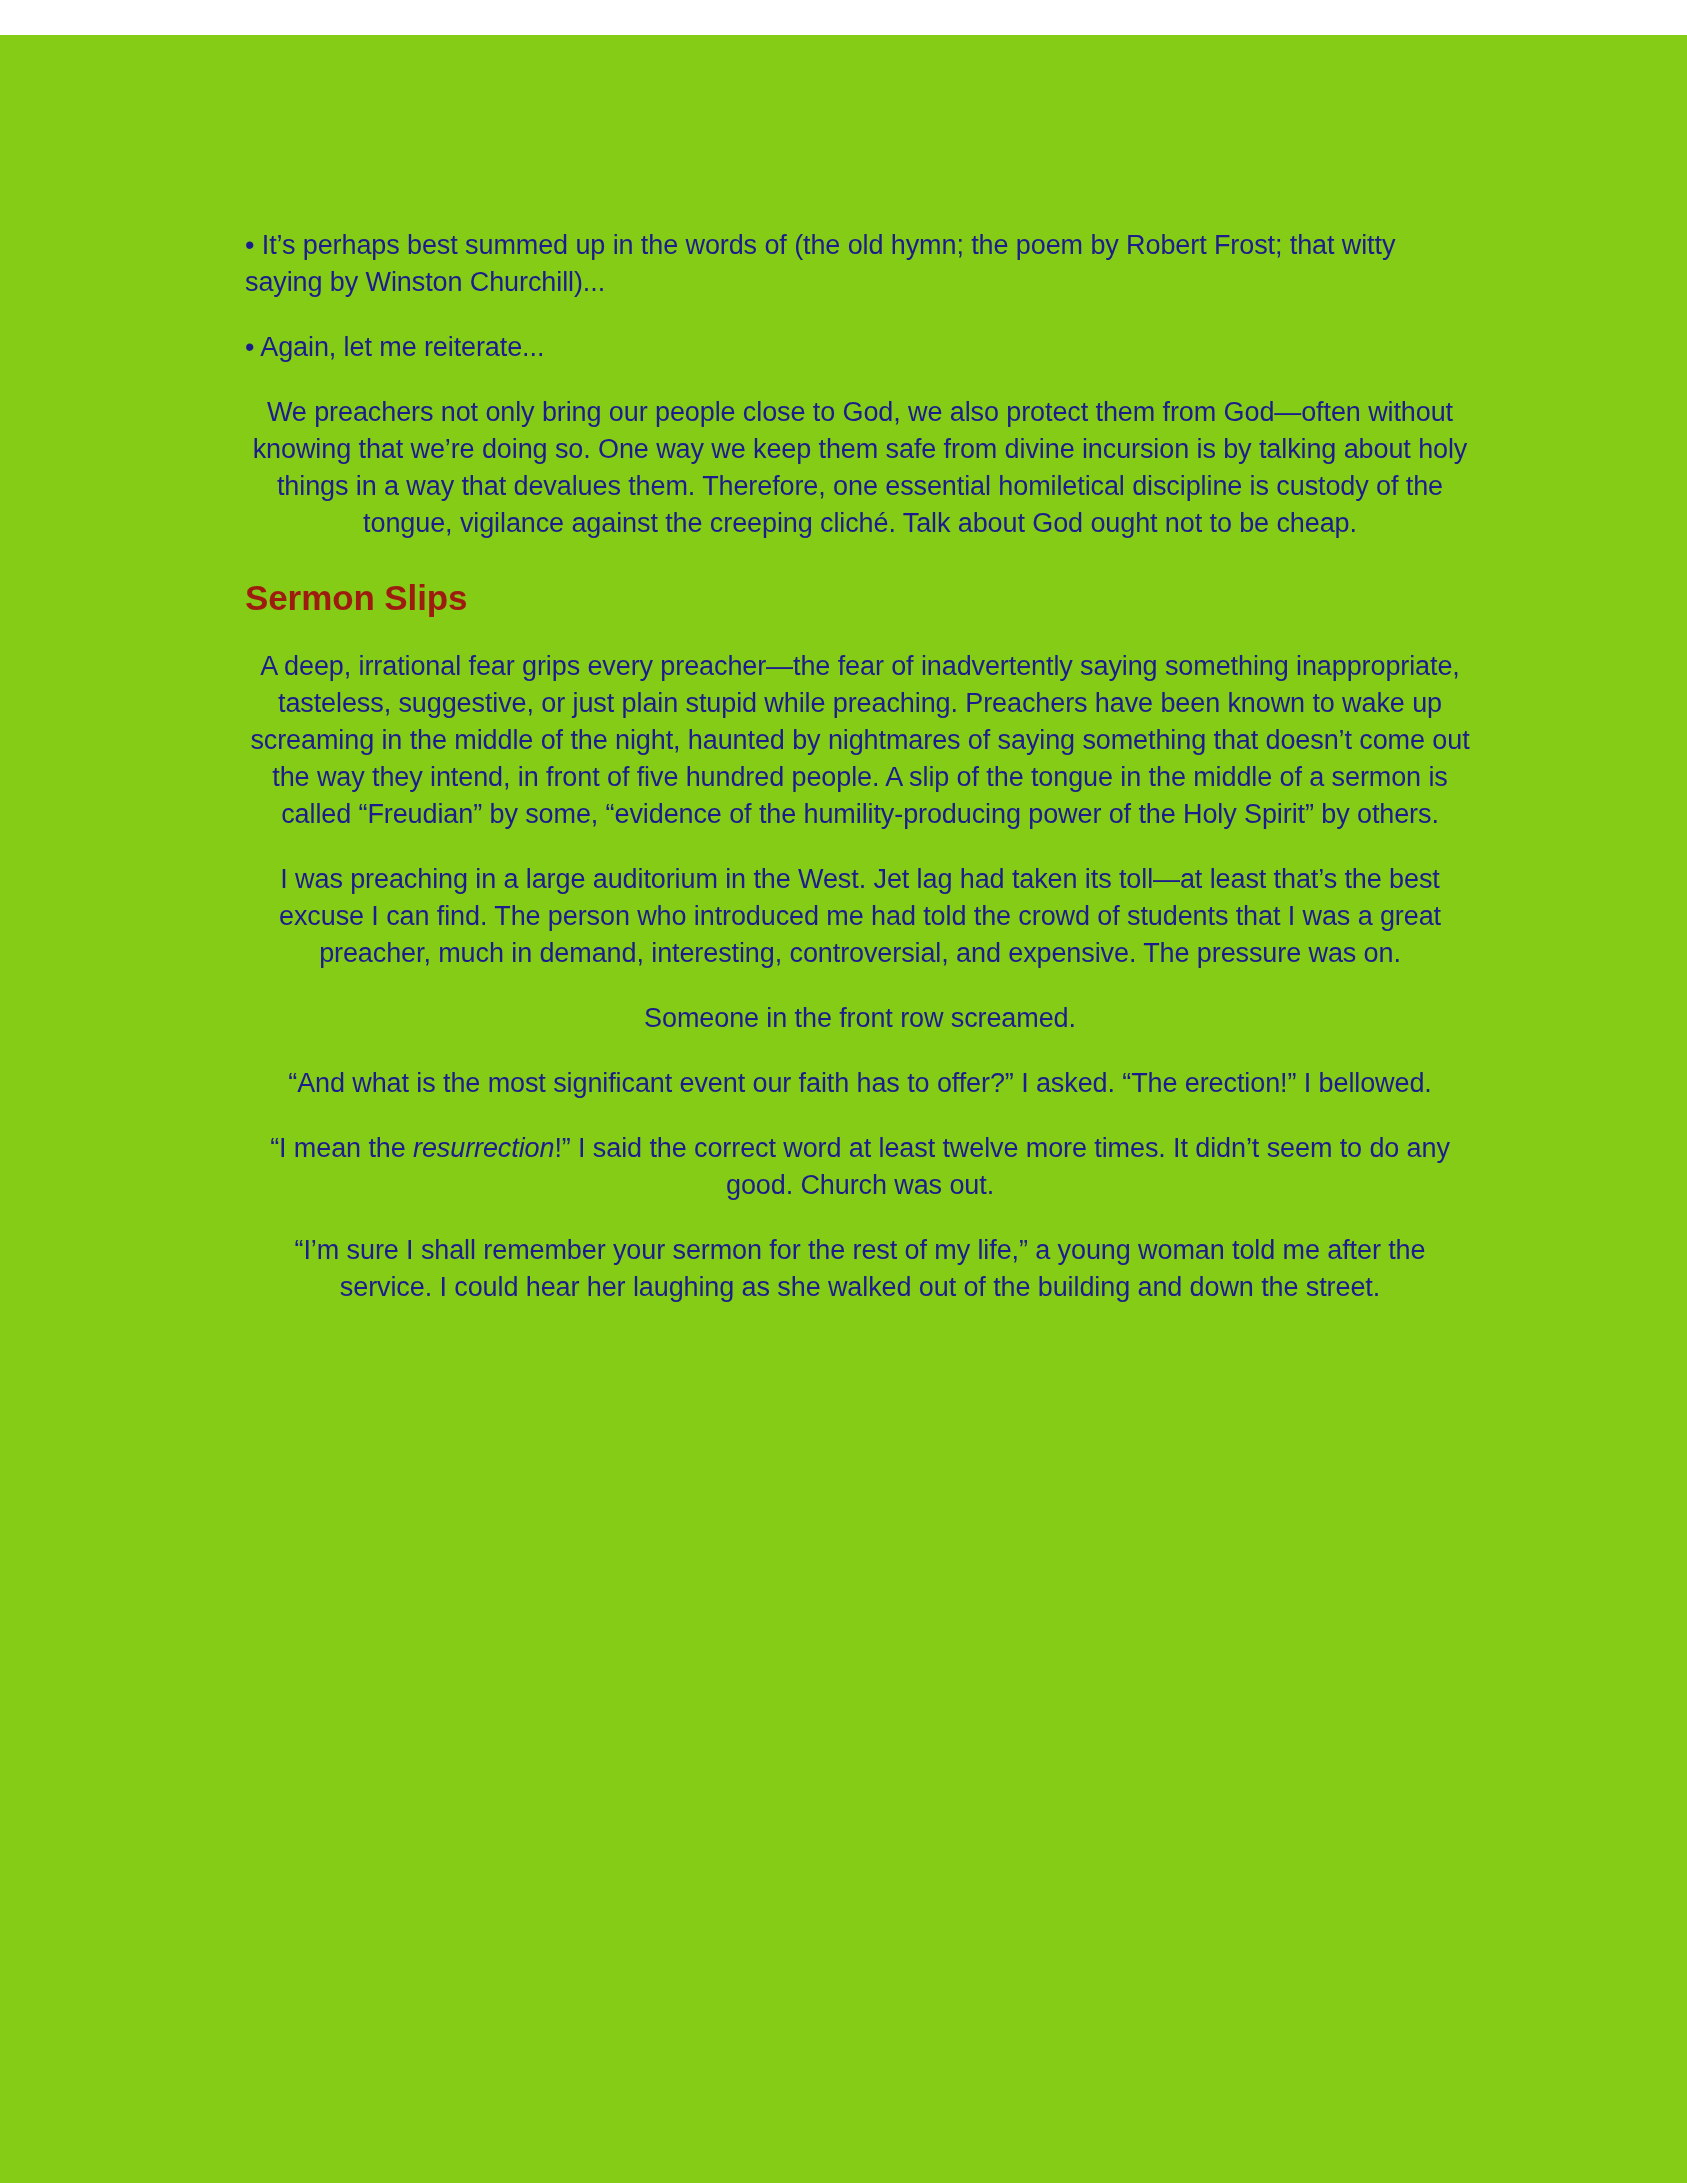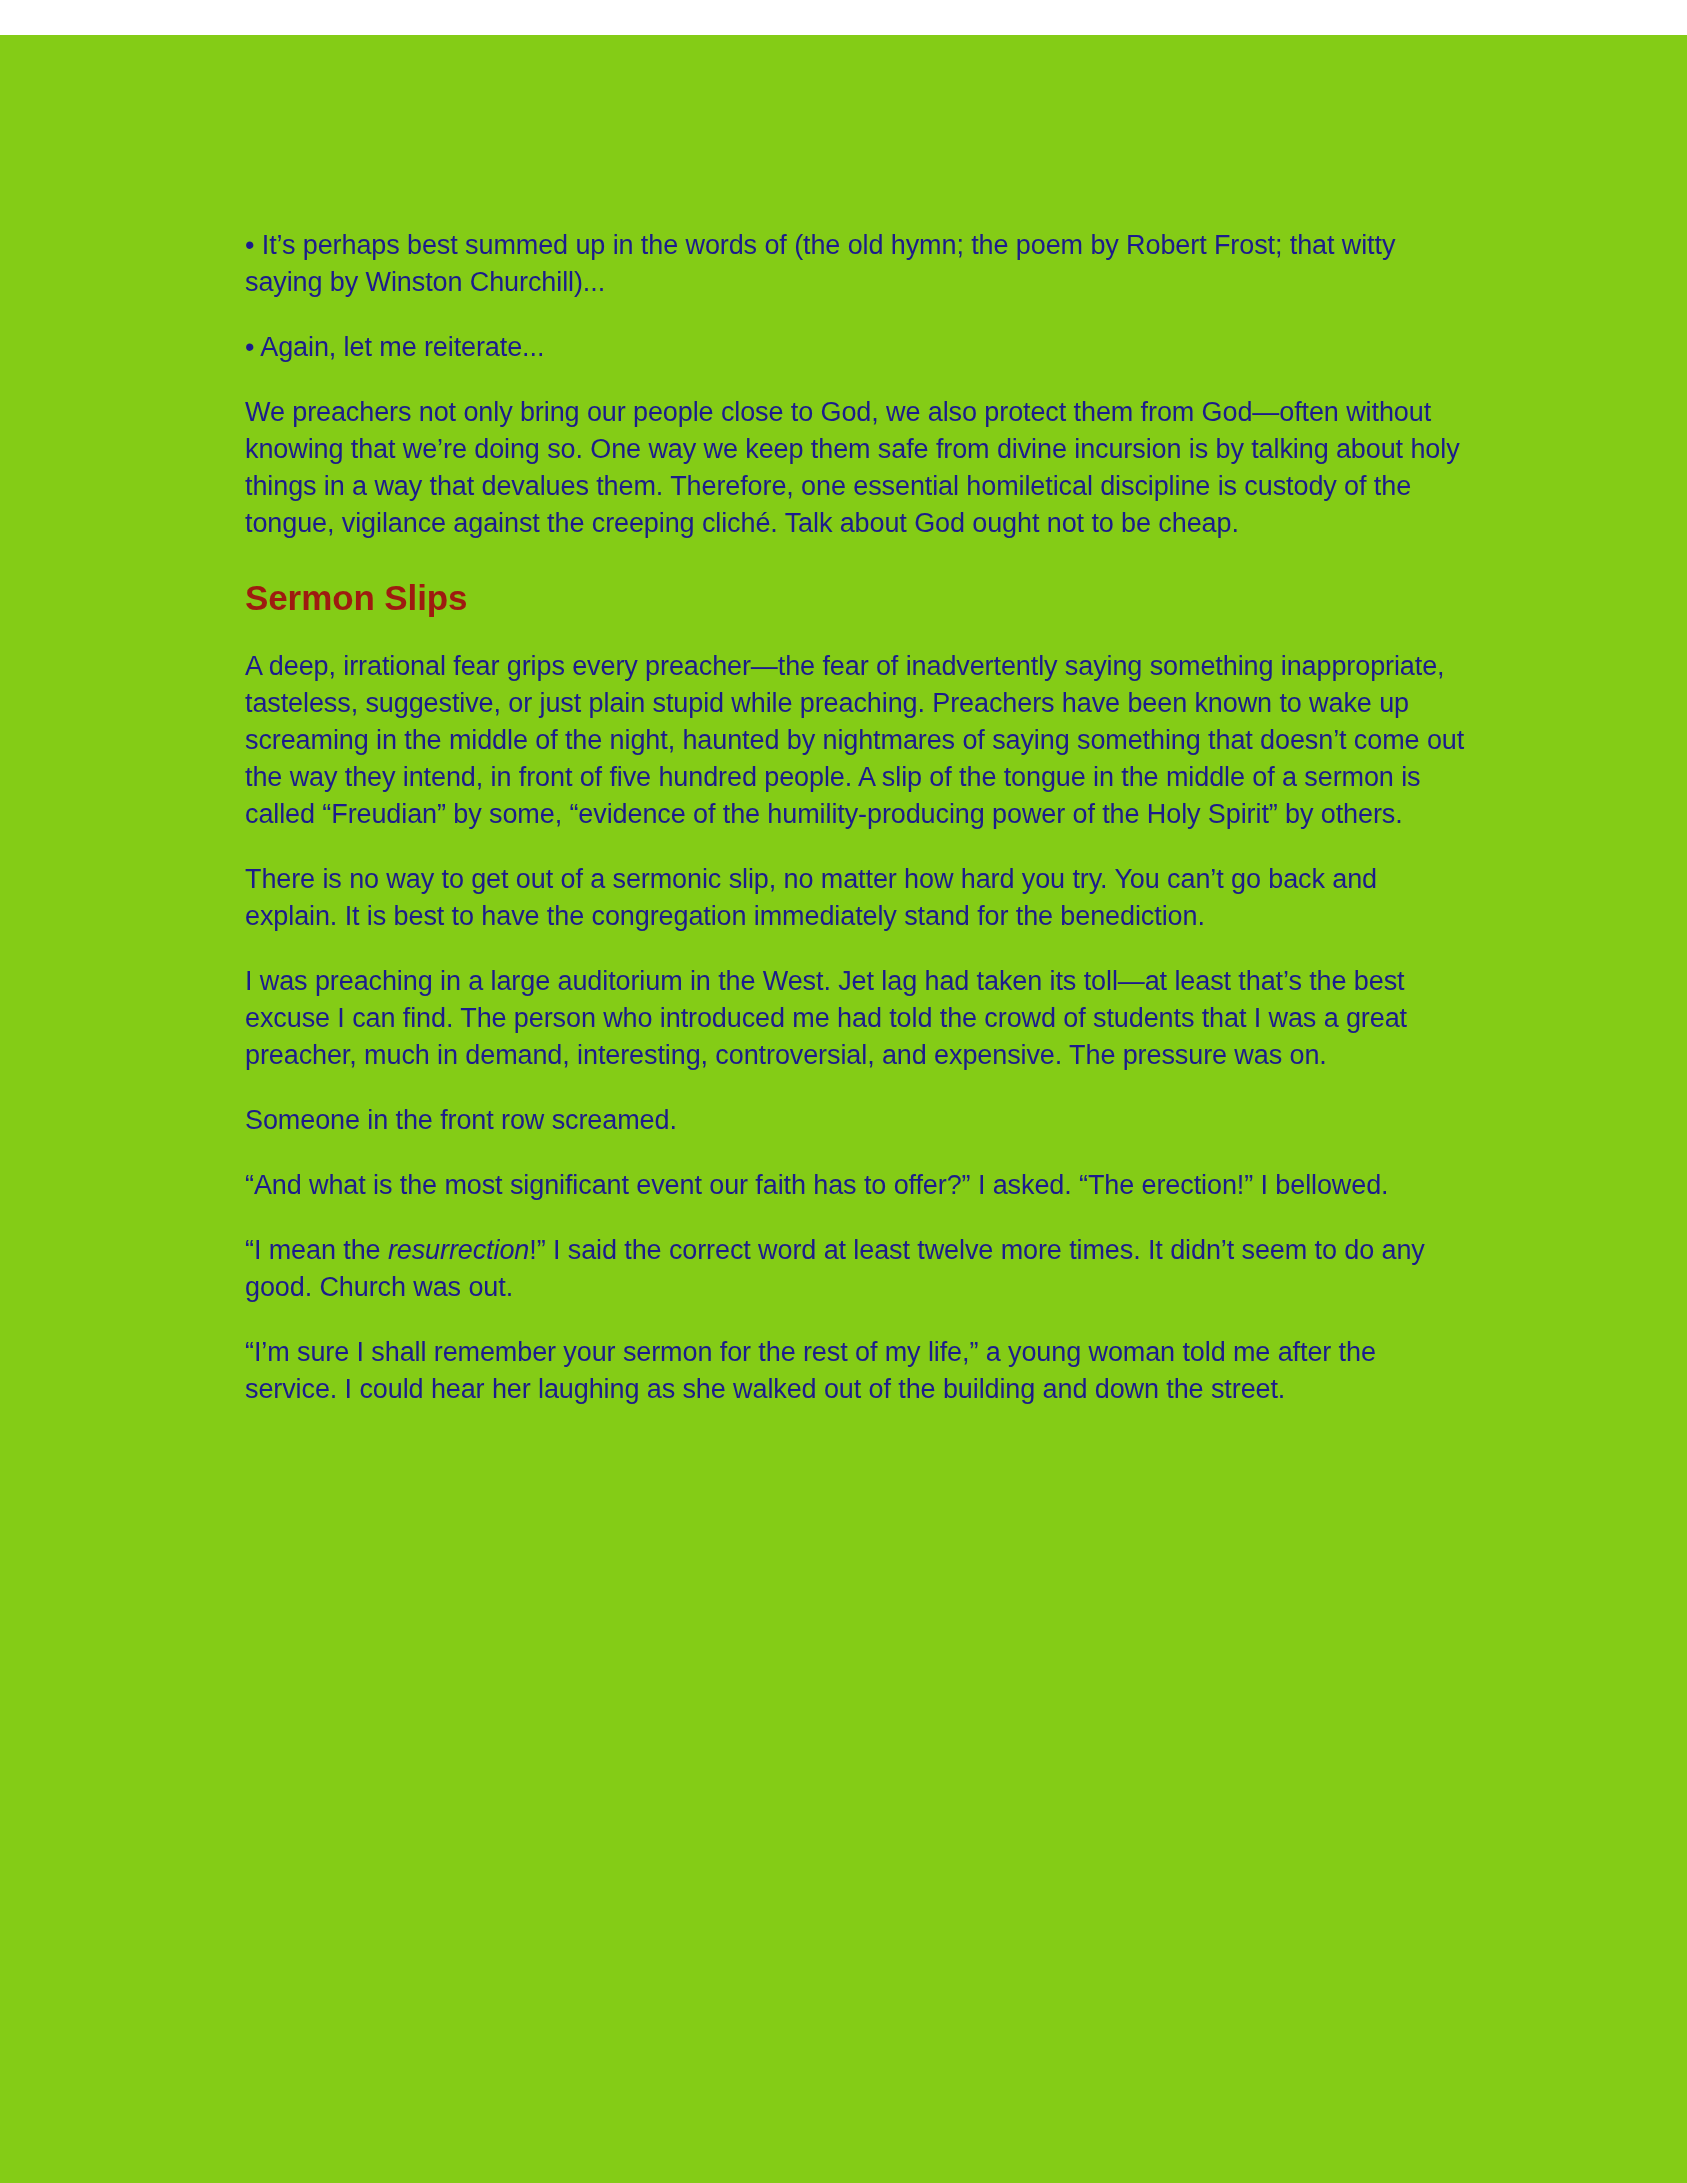--- a/index.html
+++ b/index.html
@@ -18,20 +18,21 @@
     margin-top: 35px;
   }
   .doc-body {
     color: #1c1c8c;
     font-size: 27px;
     line-height: 1.37;
     letter-spacing: -0.1px;
   }
   p.para {
     margin: 0 0 28px 0;
+    text-align: center;
   }
   p.bullet {
     margin: 0 0 28px 0;
     text-indent: 0;
   }
   h2.section-heading {
     color: #9e1b10;
     font-size: 35px;
     font-weight: bold;
     margin: 32px 0 26.5px 0;
@@ -50,21 +51,20 @@
     <p class="bullet">• It’s perhaps best summed up in the words of (the old hymn; the poem by Robert Frost; that witty saying by Winston Churchill)...</p>
 
     <p class="bullet">• Again, let me reiterate...</p>
 
     <p class="para">We preachers not only bring our people close to God, we also protect them from God—often without knowing that we’re doing so. One way we keep them safe from divine incursion is by talking about holy things in a way that devalues them. Therefore, one essential homiletical discipline is custody of the tongue, vigilance against the creeping cliché. Talk about God ought not to be cheap.</p>
 
     <h2 class="section-heading">Sermon Slips</h2>
 
     <p class="para">A deep, irrational fear grips every preacher—the fear of inadvertently saying something inappropriate, tasteless, suggestive, or just plain stupid while preaching. Preachers have been known to wake up screaming in the middle of the night, haunted by nightmares of saying something that doesn’t come out the way they intend, in front of five hundred people. A slip of the tongue in the middle of a sermon is called “Freudian” by some, “evidence of the humility-producing power of the Holy Spirit” by others.</p>
 
-    <p class="para">There is no way to get out of a sermonic slip, no matter how hard you try. You can’t go back and explain. It is best to have the congregation immediately stand for the benediction.</p>
 
     <p class="para">I was preaching in a large auditorium in the West. Jet lag had taken its toll—at least that’s the best excuse I can find. The person who introduced me had told the crowd of students that I was a great preacher, much in demand, interesting, controversial, and expensive. The pressure was on.</p>
 
 
     <p class="para">Someone in the front row screamed.</p>
 
     <p class="para">“And what is the most significant event our faith has to offer?” I asked. “The erection!” I bellowed.</p>
 
     <p class="para">
       <span>“I mean the </span><em class="italic">resurrection</em><span>!” I said the correct word at least twelve more times. It didn’t seem to do any good. Church was out.</span>

